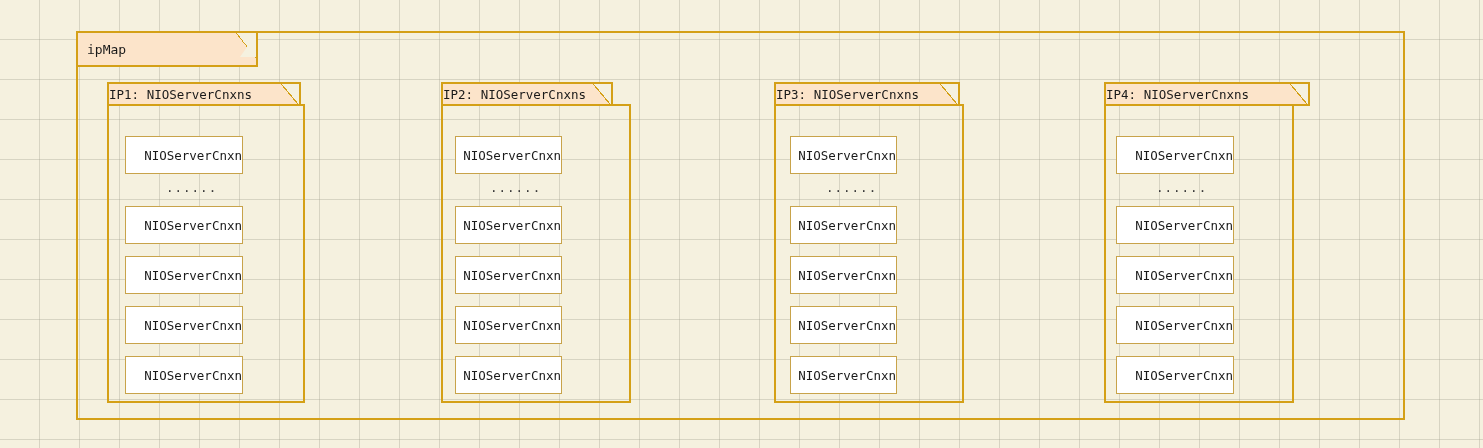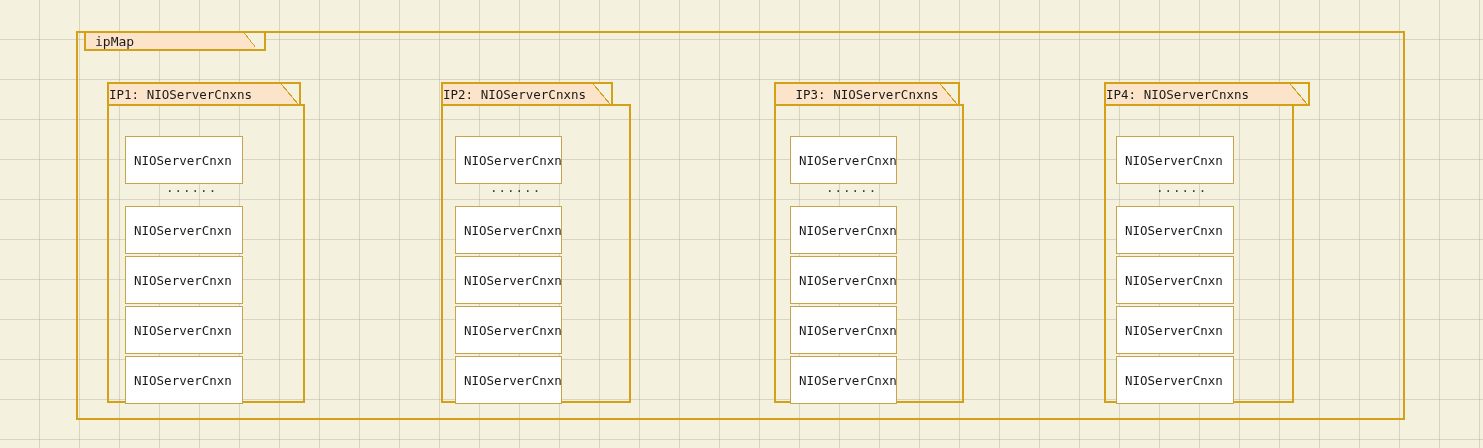--- a/index.html
+++ b/index.html
@@ -72,24 +72,24 @@
     position: absolute;
     right: -1px;
     top: -2px;
     width: 24px;
     height: 34px;
     background: linear-gradient(to bottom left, #f5f1df 49.5%, #d4a017 49.5%, #d4a017 52%, transparent 52%);
     pointer-events: none;
   }
 
   .outer-tab {
-    left: 84px;
+    left: 76px;
     top: 31px;
     width: 182px;
-    height: 20px;
+    height: 36px;
   }
   .outer-tab::after { border-width: 0 0 26px 18px; }
   .outer-tab::before { width: 22px; height: 28px; }
 
   
   .pkg {
     position: absolute;
     box-sizing: border-box;
     border: 2px solid #d4a017;
     background: transparent;
@@ -119,28 +119,29 @@
     width: 20px;
     height: 24px;
     background: linear-gradient(to bottom left, #f5f1df 49%, #d4a017 49%, #d4a017 53%, transparent 53%);
     pointer-events: none;
   }
 
   
   .cnxn {
     position: absolute;
     box-sizing: border-box;
-    height: 48px;
+    height: 38px;
     background: #ffffff;
     border: 1px solid #c8a34a;
     display: flex;
     align-items: center;
     font-size: 12.5px;
     color: #1a1a1a;
     white-space: nowrap;
+    justify-content: flex-end;
   }
   .cnxn .cnxn-text {
     padding-left: 8px;
   }
 
   .ellipsis {
     position: absolute;
     font-size: 12.5px;
     color: #3a3a3a;
     letter-spacing: 1px;
@@ -205,21 +206,21 @@
         <span class="cnxn-text">NIOServerCnxn</span>
       </div>
       <div class="cnxn" style="left: 455px; width: 107px; top: 306px;">
         <span class="cnxn-text">NIOServerCnxn</span>
       </div>
       <div class="cnxn" style="left: 455px; width: 107px; top: 356px;">
         <span class="cnxn-text">NIOServerCnxn</span>
       </div>
       <div class="ellipsis" style="left: 490px; top: 182px;">......</div>
       <div class="pkg" style="left: 774px; width: 190px;"></div>
-      <div class="pkg-label" style="left: 774px; width: 186px; justify-content: center;">
+      <div class="pkg-label" style="left: 774px; width: 186px;">
         <span class="tab-text">IP3: NIOServerCnxns</span>
       </div>
       <div class="cnxn" style="left: 790px; width: 107px; top: 136px;">
         <span class="cnxn-text">NIOServerCnxn</span>
       </div>
       <div class="cnxn" style="left: 790px; width: 107px; top: 206px;">
         <span class="cnxn-text">NIOServerCnxn</span>
       </div>
       <div class="cnxn" style="left: 790px; width: 107px; top: 256px;">
         <span class="cnxn-text">NIOServerCnxn</span>

